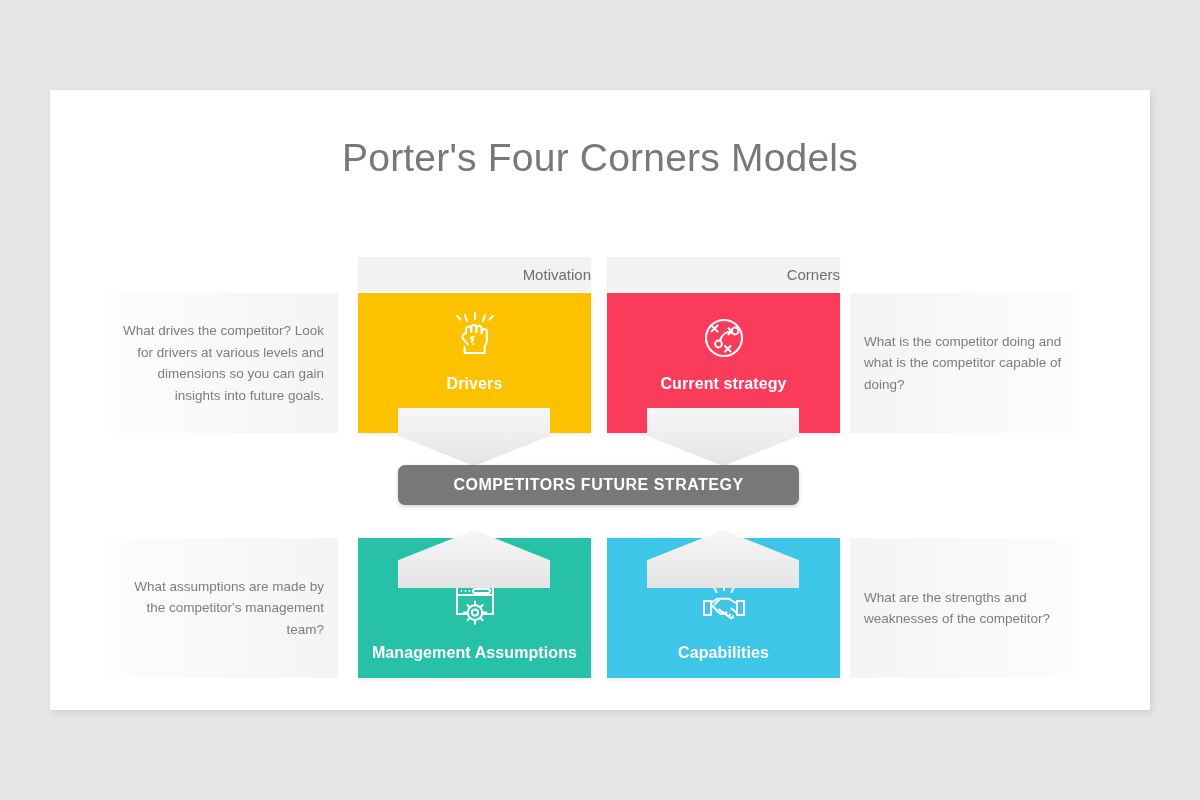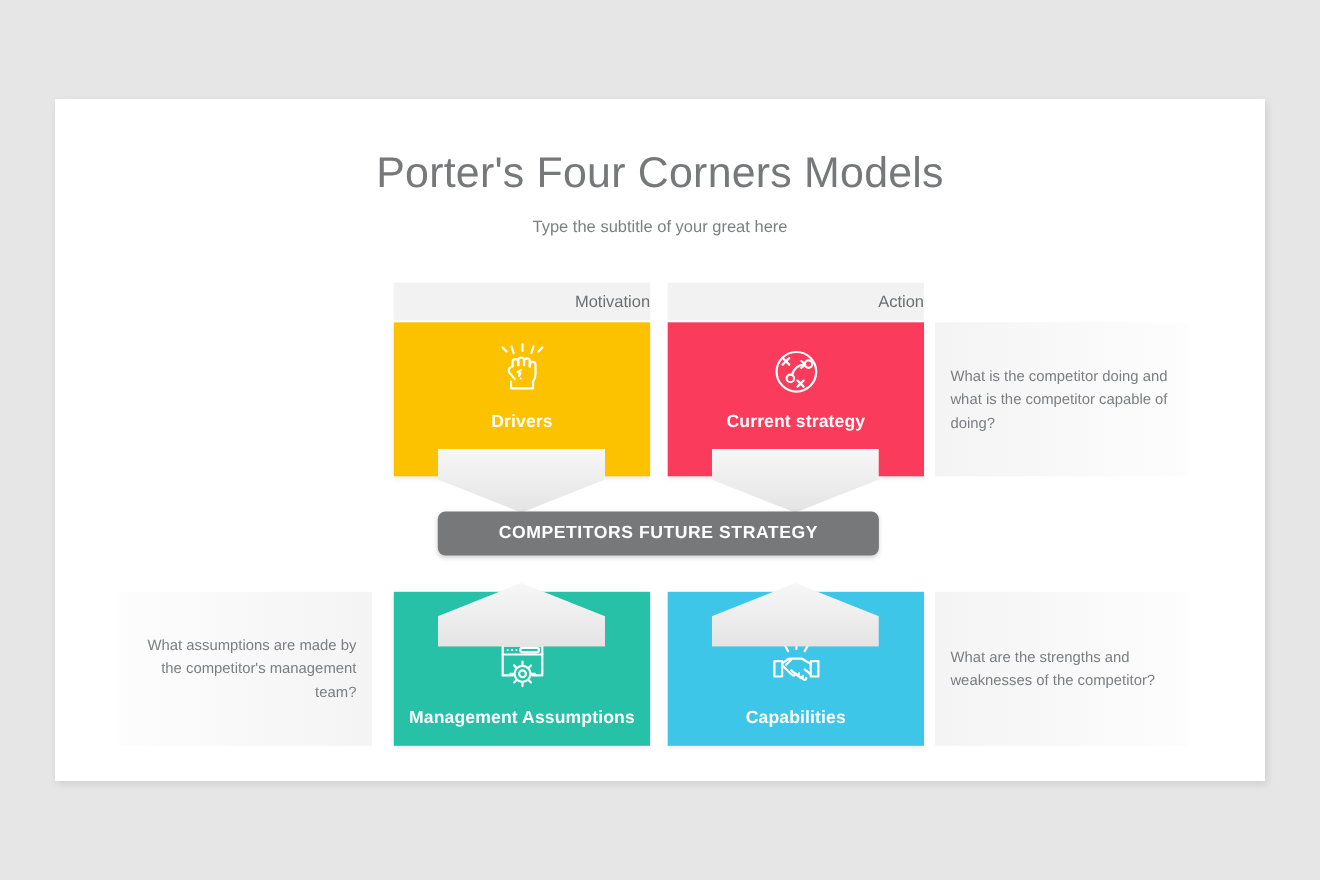--- a/index.html
+++ b/index.html
@@ -172,31 +172,33 @@
     box-shadow: 0 2px 4px rgba(0,0,0,0.17);
     z-index: 5;
   }
 </style>
 </head>
 <body>
 
 <div id="slide">
 
   <div id="title">Porter's Four Corners Models</div>
-  <div id="subtitle">Type the subtitle of your great here</div>
 
   <div id="diagram">
 
     <div class="tab motivation">
       <span>Motivation</span>
     </div>
     <div class="tab action">
-      <span>Action</span>
-    </div>
-
+      <span>Corners</span>
+    </div>
+
+    <div class="note left n1">
+      <div class="inner">What drives the competitor? Look for drivers at various levels and dimensions so you can gain insights into future goals.</div>
+    </div>
     <div class="note right n2">
       <div class="inner">What is the competitor doing and what is the competitor capable of doing?</div>
     </div>
     <div class="note left n3">
       <div class="inner">What assumptions are made by the competitor's management team?</div>
     </div>
     <div class="note right n4">
       <div class="inner">What are the strengths and weaknesses of the competitor?</div>
     </div>
 

